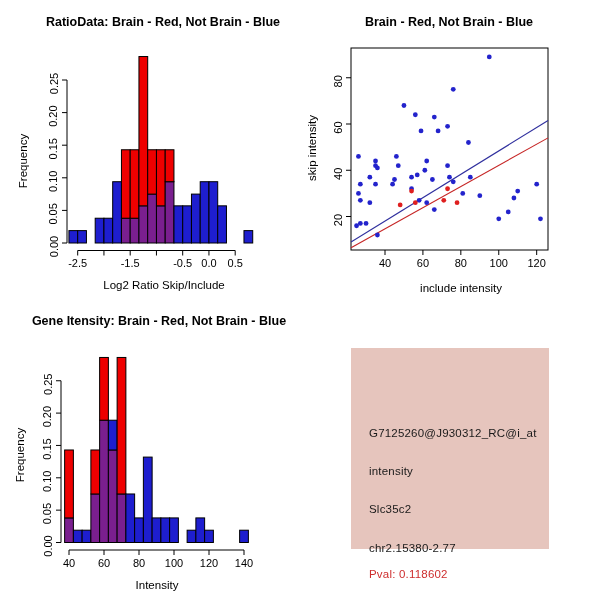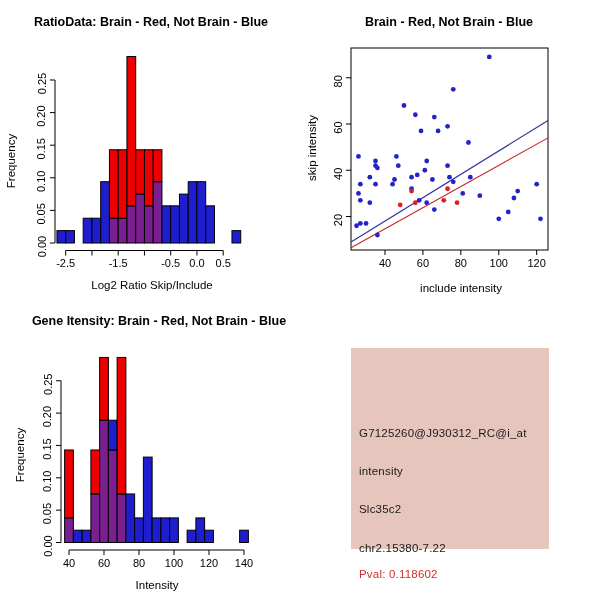--- a/index.html
+++ b/index.html
@@ -1,29 +1,29 @@
 <!DOCTYPE html>
 <html><head>
 <meta charset="utf-8">
 <style>
   html,body{margin:0;padding:0;background:#ffffff;}
   #canvas{position:relative;width:600px;height:600px;background:#ffffff;overflow:hidden;
           font-family:"Liberation Sans",sans-serif;}
   .panel{position:absolute;width:300px;height:300px;}
-  #p-ratio{left:0;top:0;}
+  #p-ratio{left:0;top:0;padding-left:12px;}
   #p-scatter{left:300px;top:0;}
   #p-gene{left:9px;top:300px;}
   #p-info{left:300px;top:300px;}
   svg{display:block;}
   svg text{fill:#000;}
   .title{font:bold 12.5px "Liberation Sans",sans-serif;}
   .lab{font:11.5px "Liberation Sans",sans-serif;}
   .tick{font:11px "Liberation Sans",sans-serif;}
   .infobox{position:absolute;left:51px;top:48px;width:198px;height:201px;}
-  .infoline{position:absolute;left:8px;font-size:11.5px;letter-spacing:.2px;white-space:nowrap;}
+  .infoline{position:absolute;left:18px;font-size:11.5px;letter-spacing:.2px;white-space:nowrap;}
 </style>
 </head>
 <body>
 
 <div id="canvas">
 
   <div class="panel" id="p-ratio">
     <svg width="300" height="300">
       <text class="title" x="151" y="26" text-anchor="middle">RatioData: Brain - Red, Not Brain - Blue</text>
       <text class="lab" x="152" y="289" text-anchor="middle">Log2 Ratio Skip/Include</text>
@@ -246,18 +246,18 @@
           <text class="tick" x="42.5" y="84.25" text-anchor="middle" transform="rotate(-90 42.5 84.25)">0.25</text>
         </g>
     </svg>
   </div>
 
   <div class="panel" id="p-info">
     <div class="infobox" id="infobox" style="background: rgb(230, 197, 189); color: rgb(26, 26, 26);">
       <div class="infoline" style="top:79px">G7125260@J930312_RC@i_at</div>
       <div class="infoline" style="top:117px">intensity</div>
       <div class="infoline" style="top:155px">Slc35c2</div>
-      <div class="infoline" style="top:194px">chr2.15380-7.22</div>
+      <div class="infoline" style="top:194px">chr2.15380-2.77</div>
       <div class="infoline" style="top: 220px; color: rgb(206, 46, 46);">Pval: 0.118602</div>
     </div>
   </div>
 
 </div>
 
 </body></html>

